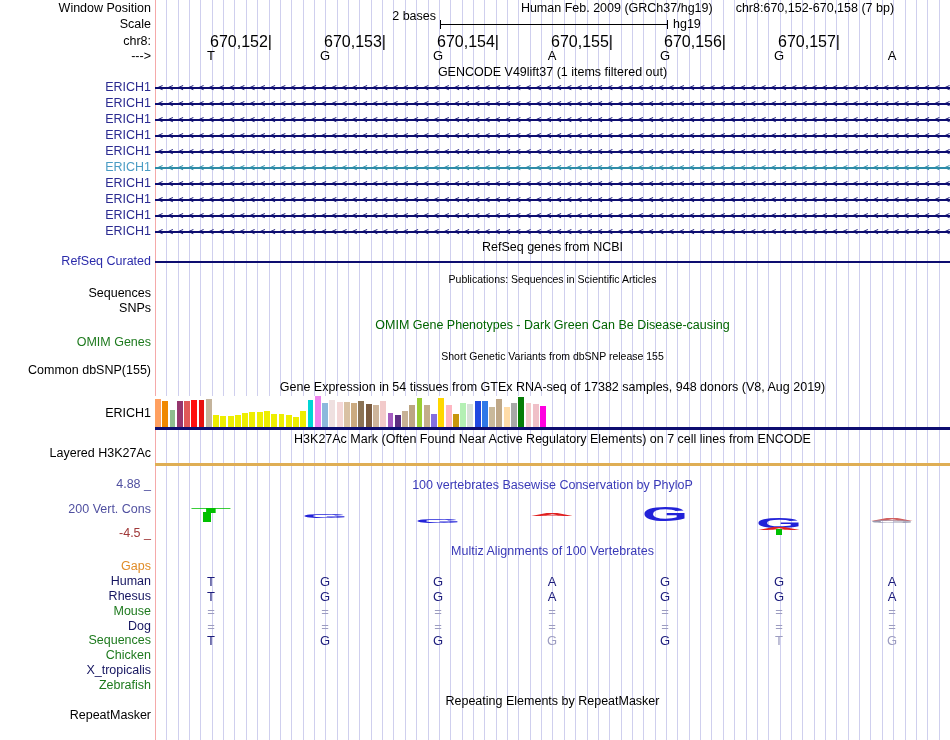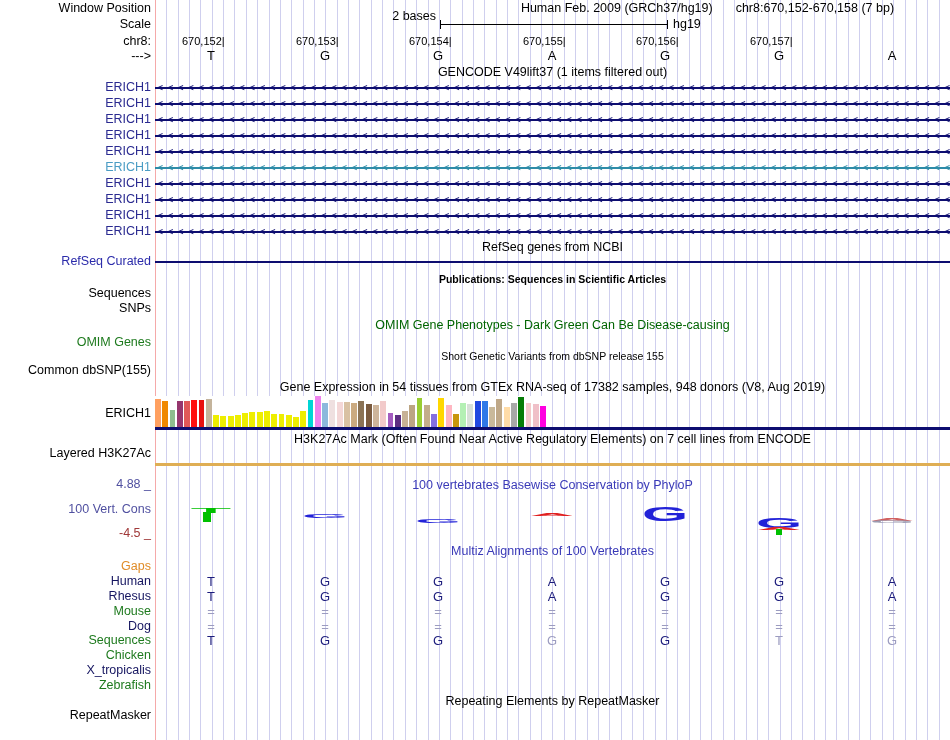--- a/index.html
+++ b/index.html
@@ -7,21 +7,21 @@
           font-family:"Liberation Sans",sans-serif;overflow:hidden;color:#000;}
   .ll{position:absolute;left:0;width:151px;text-align:right;font-size:12.5px;
       line-height:13px;white-space:nowrap;}
   .ct{position:absolute;left:155px;width:795px;text-align:center;font-size:12.5px;
       line-height:13px;white-space:nowrap;}
   #area{position:absolute;left:155px;top:0;width:795px;height:740px;padding-left:30px;}
   #grid{position:absolute;top:0;left:0;width:795px;height:740px;
         background:repeating-linear-gradient(to right,#cfcfee 0 1px,transparent 1px 11.357px);}
   #pink-edge{position:absolute;left:0;top:0;width:1px;height:740px;background:#f5a9a9;}
   .hline{position:absolute;left:0;width:795px;}
-  .tick{position:absolute;width:90px;text-align:left;font-size:11px;line-height:13px;}
+  .tick{position:absolute;width:90px;text-align:right;font-size:16px;line-height:13px;}
   .base{position:absolute;font-size:13px;line-height:13px;transform:translateX(-50%);}
   .generow{position:absolute;left:0;width:795px;height:12px;}
   .geneline{position:absolute;left:0;top:5px;width:795px;height:2px;}
   .genearrows{position:absolute;left:2px;top:0;width:793px;height:12px;overflow:hidden;
       font-family:"DejaVu Sans Mono",monospace;font-size:10px;line-height:12px;
       letter-spacing:4.2px;white-space:nowrap;}
   #gtex-panel{position:absolute;left:0;top:396px;width:394px;height:31px;background:#fff;
       display:flex;align-items:flex-end;}
   .gtex-bar{width:5.9px;margin-right:1.38px;}
   .scale-text{position:absolute;font-size:12.5px;line-height:13px;}
@@ -49,21 +49,21 @@
       <div class="ll" style="top: 209px; color: rgb(42, 42, 144);">ERICH1</div>
       <div class="ll" style="top: 225px; color: rgb(42, 42, 144);">ERICH1</div>
       <div class="ll" style="top: 255px; color: rgb(43, 43, 170);">RefSeq Curated</div>
       <div class="ll" style="top: 287px; color: rgb(0, 0, 0);">Sequences</div>
       <div class="ll" style="top: 302px; color: rgb(0, 0, 0);">SNPs</div>
       <div class="ll" style="top: 336px; color: rgb(30, 122, 30);">OMIM Genes</div>
       <div class="ll" style="top: 364px; color: rgb(0, 0, 0);">Common dbSNP(155)</div>
       <div class="ll" style="top: 407px; color: rgb(0, 0, 0);">ERICH1</div>
       <div class="ll" style="top: 447px; color: rgb(0, 0, 0);">Layered H3K27Ac</div>
       <div class="ll" style="top: 478px; color: rgb(80, 80, 160);">4.88 _</div>
-      <div class="ll" style="top: 503px; color: rgb(80, 80, 160);">100 Vert. Cons</div>
+      <div class="ll" style="top: 503px; color: rgb(80, 80, 160);">200 Vert. Cons</div>
       <div class="ll" style="top: 527px; color: rgb(160, 56, 56);">-4.5 _</div>
       <div class="ll" style="top: 560px; color: rgb(224, 140, 40);">Gaps</div>
       <div class="ll" style="top: 575px; color: rgb(21, 21, 96);">Human</div>
       <div class="ll" style="top: 590px; color: rgb(21, 21, 96);">Rhesus</div>
       <div class="ll" style="top: 605px; color: rgb(30, 122, 30);">Mouse</div>
       <div class="ll" style="top: 620px; color: rgb(21, 21, 96);">Dog</div>
       <div class="ll" style="top: 634px; color: rgb(30, 122, 30);">Sequences</div>
       <div class="ll" style="top: 649px; color: rgb(30, 122, 30);">Chicken</div>
       <div class="ll" style="top: 664px; color: rgb(21, 21, 96);">X_tropicalis</div>
       <div class="ll" style="top: 679px; color: rgb(30, 122, 30);">Zebrafish</div>
@@ -253,21 +253,21 @@
         <div class="align-cell" style="left: 170px; top: 634px; color: rgb(28, 28, 124);">G</div>
         <div class="align-cell" style="left: 283px; top: 634px; color: rgb(28, 28, 124);">G</div>
         <div class="align-cell" style="left: 397px; top: 634px; color: rgb(156, 156, 192);">G</div>
         <div class="align-cell" style="left: 510px; top: 634px; color: rgb(28, 28, 124);">G</div>
         <div class="align-cell" style="left: 624px; top: 634px; color: rgb(156, 156, 192);">T</div>
         <div class="align-cell" style="left: 737px; top: 634px; color: rgb(156, 156, 192);">G</div>
       </div>
     <div id="titles">
         <div class="ct" style="top: 66px; color: rgb(0, 0, 0); left: 0px;">GENCODE V49lift37 (1 items filtered out)</div>
         <div class="ct" style="top: 241px; color: rgb(0, 0, 0); left: 0px;">RefSeq genes from NCBI</div>
-        <div class="ct" style="top: 273px; color: rgb(0, 0, 0); left: 0px; font-size: 10.5px; font-weight: bold;">Publications: Sequences in Scientific Articles</div>
+        <div class="ct" style="top: 273px; color: rgb(0, 0, 0); left: 0px; font-size: 10.5px;">Publications: Sequences in Scientific Articles</div>
         <div class="ct" style="top: 319px; color: rgb(0, 100, 0); left: 0px;">OMIM Gene Phenotypes - Dark Green Can Be Disease-causing</div>
         <div class="ct" style="top: 350px; color: rgb(0, 0, 0); left: 0px; font-size: 10.5px;">Short Genetic Variants from dbSNP release 155</div>
         <div class="ct" style="top: 381px; color: rgb(0, 0, 0); left: 0px;">Gene Expression in 54 tissues from GTEx RNA-seq of 17382 samples, 948 donors (V8, Aug 2019)</div>
         <div class="ct" style="top: 433px; color: rgb(0, 0, 0); left: 0px;">H3K27Ac Mark (Often Found Near Active Regulatory Elements) on 7 cell lines from ENCODE</div>
         <div class="ct" style="top: 479px; color: rgb(58, 58, 184); left: 0px;">100 vertebrates Basewise Conservation by PhyloP</div>
         <div class="ct" style="top: 545px; color: rgb(58, 58, 184); left: 0px;">Multiz Alignments of 100 Vertebrates</div>
         <div class="ct" style="top: 695px; color: rgb(0, 0, 0); left: 0px;">Repeating Elements by RepeatMasker</div>
       </div>
   </div>
 </div>

